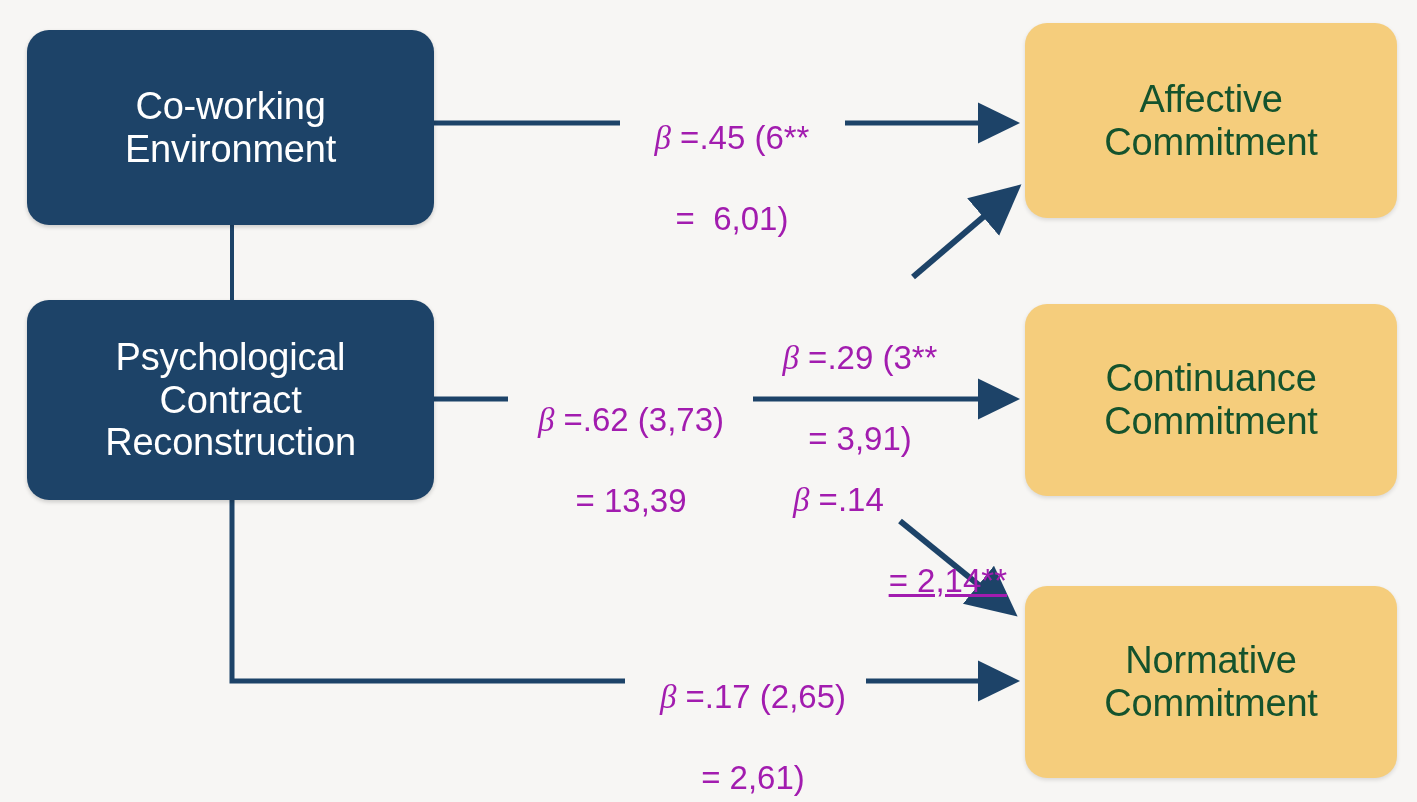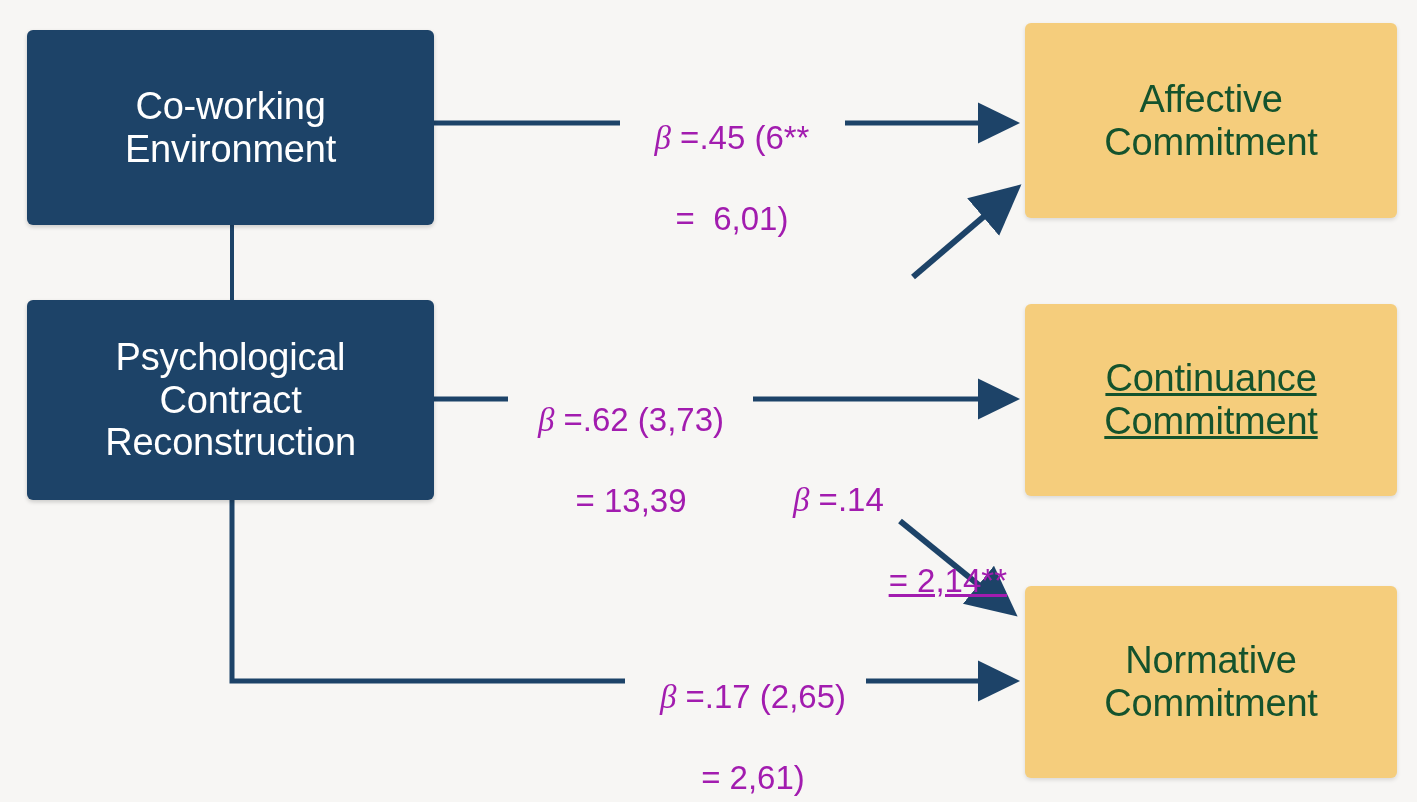--- a/index.html
+++ b/index.html
@@ -18,21 +18,21 @@
     background: #f7f6f4;
     overflow: hidden;
   }
   .node {
     position: absolute;
     box-sizing: border-box;
     display: flex;
     align-items: center;
     justify-content: center;
     text-align: center;
-    border-radius: 6px;
+    border-radius: 22px;
     line-height: 1.12;
     white-space: pre-line;
     letter-spacing: -0.2px;
   }
   .node.predictor {
     background: #1d4368;
     color: #ffffff;
     font-size: 38px;
     box-shadow: 0 2px 4px rgba(0,0,0,0.18);
   }
@@ -96,31 +96,35 @@
   <div class="node predictor" style="left:27px; top:30px; width:407px; height:195px;">Co-working
 Environment</div>
 
   <div class="node predictor" style="left:27px; top:300px; width:407px; height:200px;">Psychological
 Contract
 Reconstruction</div>
 
   <div class="node outcome" style="left:1025px; top:23px; width:372px; height:195px;">Affective
 Commitment</div>
 
-  <div class="node outcome" style="left:1025px; top:304px; width:372px; height:192px;text-decoration:underline;">Continuance
+  <div class="node outcome" style="left:1025px; top:304px; width:372px; height:192px;">Continuance
 Commitment</div>
 
   <div class="node outcome" style="left:1025px; top:586px; width:372px; height:192px;">Normative
 Commitment</div>
 
   <div class="edge-label el-center" style="left:612px; top:78px; width:240px;">
     <div><span class="beta">β</span><span> =.45 (6**</span></div>
     <div>= &nbsp;6,01)</div>
   </div>
 
+  <div class="edge-label el-center" style="left:735px; top:298px; width:250px;">
+    <div><span class="beta">β</span><span> =.29 (3**</span></div>
+    <div>= 3,91)</div>
+  </div>
 
   <div class="edge-label el-center" style="left:505px; top:360px; width:252px;">
     <div><span class="beta">β</span><span> =.62 (3,73)</span></div>
     <div>= 13,39</div>
   </div>
 
   <div class="edge-label el-center" style="left:775px; top:424px; width:232px;">
     <div class="el-left" style="padding-left:18px;"><span class="beta">β</span><span> =.14</span></div>
     <div class="el-right">= 2,14**</div>
   </div>

